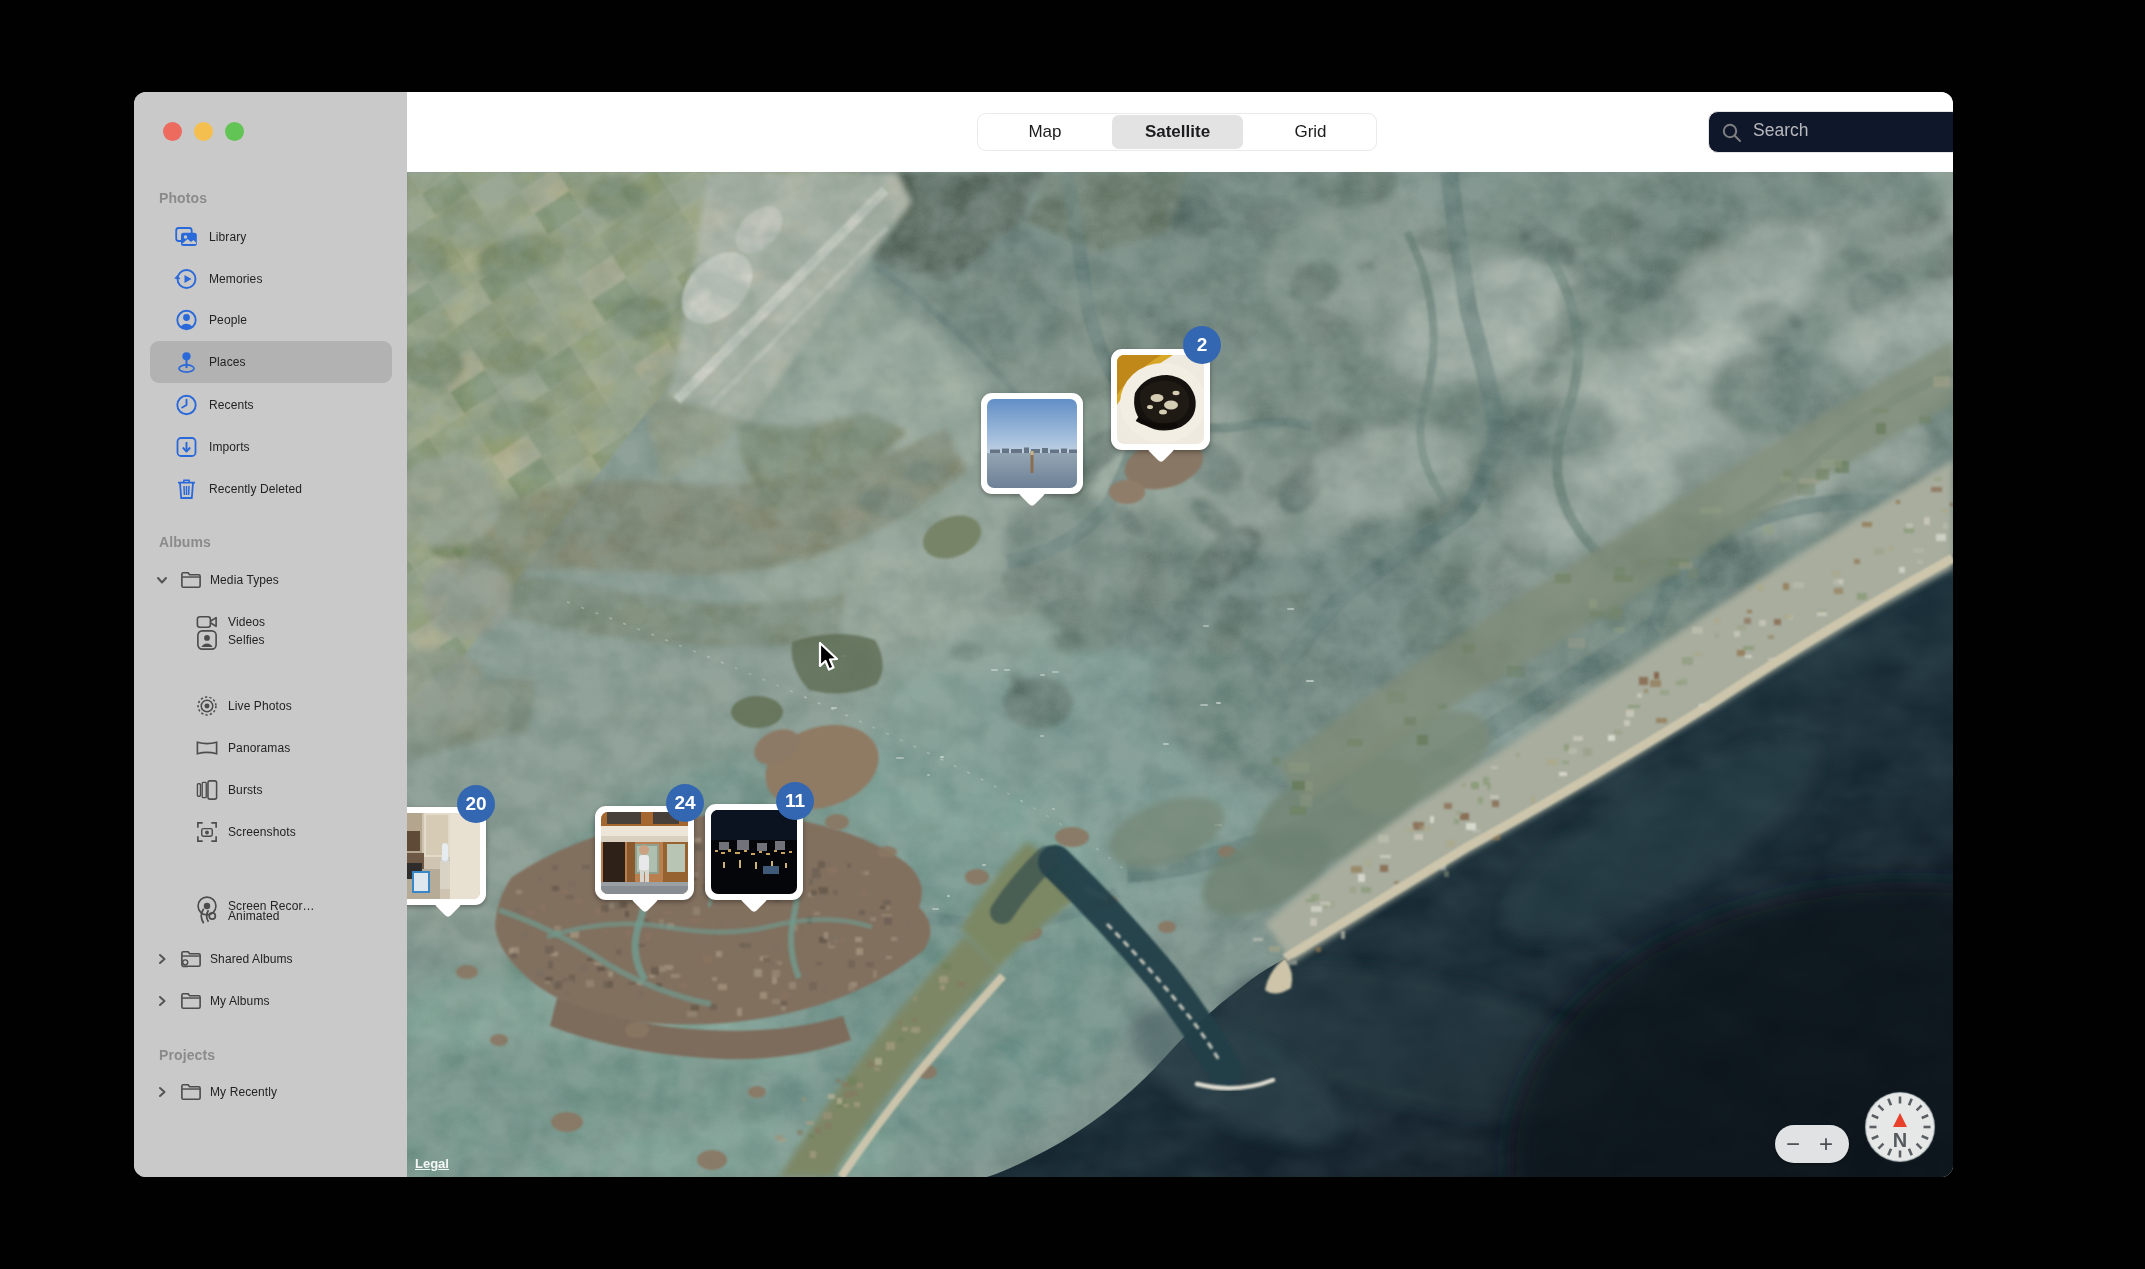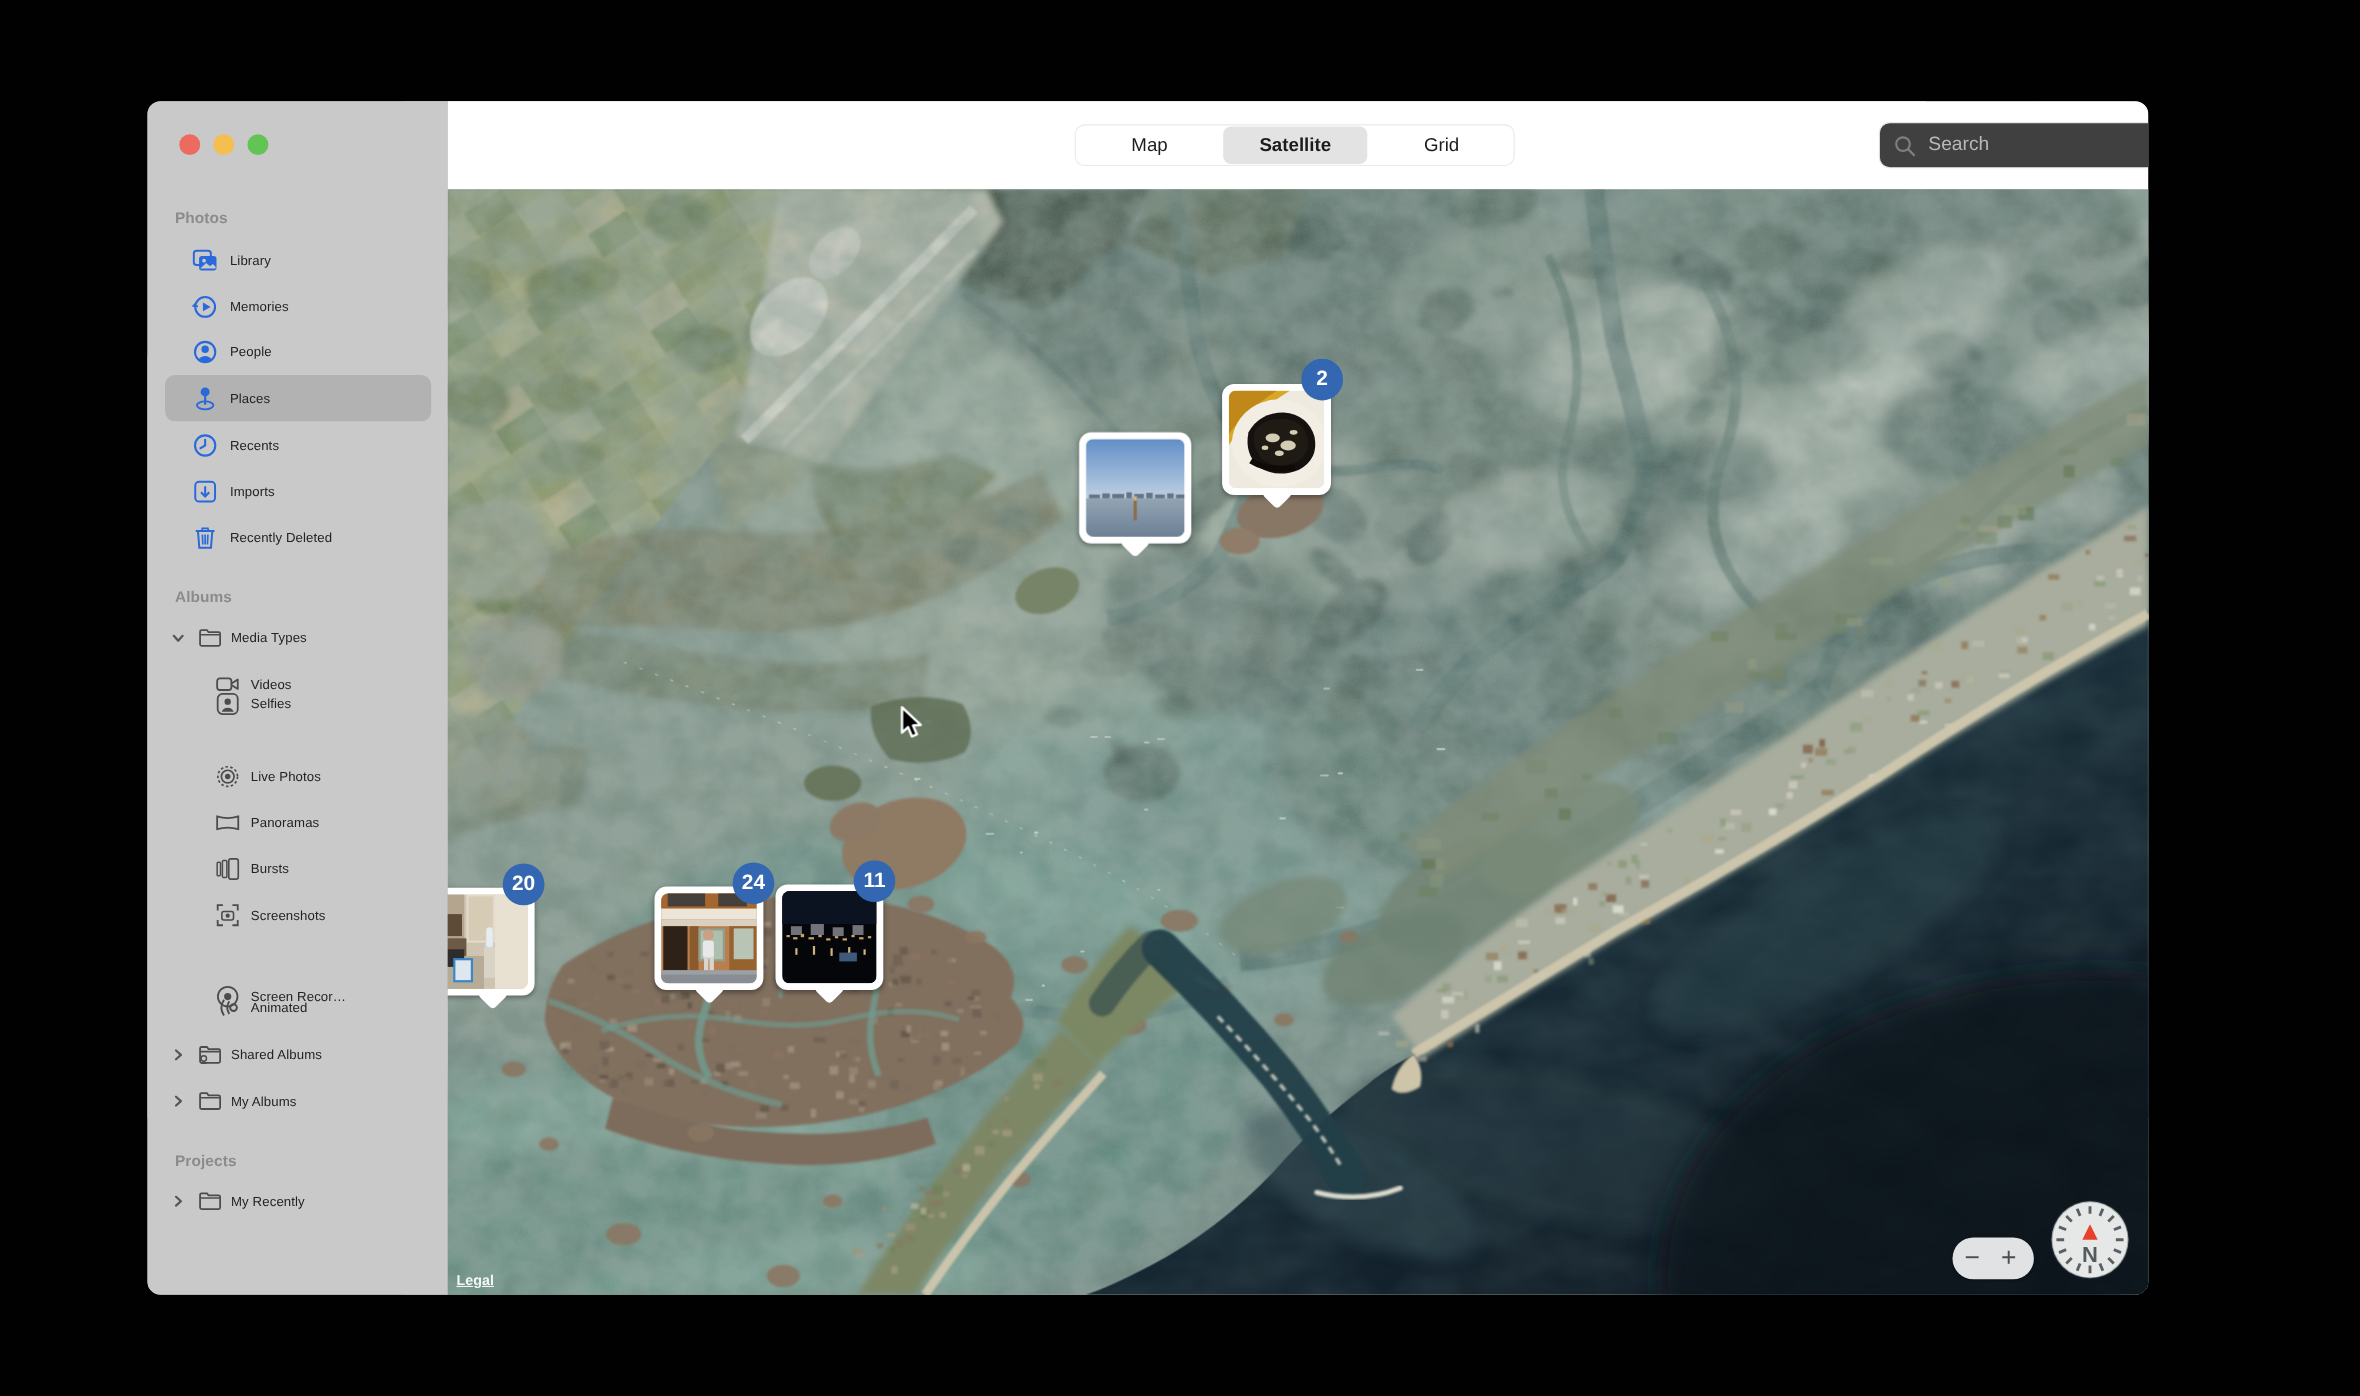--- a/index.html
+++ b/index.html
@@ -15,21 +15,21 @@
   .row .ico{position:absolute;left:40px;top:50%;transform:translateY(-50%);width:25px;height:25px;}
   .row2 .txt{left:94px;}
   .row2 .ico{left:61px;width:24px;height:24px;}
   .rowf .txt{left:76px;}
   .rowf .ico{left:45px;width:24px;height:24px;}
   .chev{position:absolute;left:22px;top:50%;transform:translateY(-50%);width:12px;height:12px;}
   .sel{position:absolute;left:16px;top:249px;width:242px;height:42px;background:#b2b2b2;border-radius:9px;}
   #seg{position:absolute;left:570px;top:21px;width:400px;height:38px;border:1px solid #e9e9e9;border-radius:9px;background:#fff;box-sizing:border-box;}
   .segitem{position:absolute;top:0;height:36px;line-height:36px;text-align:center;font-size:17px;color:#1c1c1e;}
   #segsel{position:absolute;left:134px;top:1px;width:131px;height:34px;background:#e3e3e4;border-radius:7px;}
-  #search{position:absolute;left:1301px;top:19px;width:254px;height:42px;border:1.5px solid #e5e5e5;border-radius:10px;background:#404040;box-sizing:border-box;}
+  #search{position:absolute;left:1301px;top:19px;width:254px;height:42px;border:1.5px solid #e5e5e5;border-radius:10px;background:#0f172a;box-sizing:border-box;}
   .pin{position:absolute;background:#fff;border-radius:11px;box-shadow:0 2px 5px rgba(0,0,0,0.35);}
   .pin .ph{position:absolute;left:6px;top:6px;right:6px;bottom:6px;border-radius:7px;overflow:hidden;}
   .pin .tip{position:absolute;left:50%;bottom:-9px;width:20px;height:20px;background:#fff;transform:translateX(-50%) rotate(45deg);border-radius:4px;}
   .badge{position:absolute;width:38px;height:38px;border-radius:50%;background:#3467b1;color:#fff;font-size:19px;font-weight:bold;text-align:center;line-height:38px;z-index:5;}
   #legal{position:absolute;left:8px;top:984px;color:rgba(255,255,255,0.92);font-size:13px;font-weight:bold;text-decoration:underline;}
 </style>
 </head>
 <body>
 <div id="stage">
  <div id="win">

